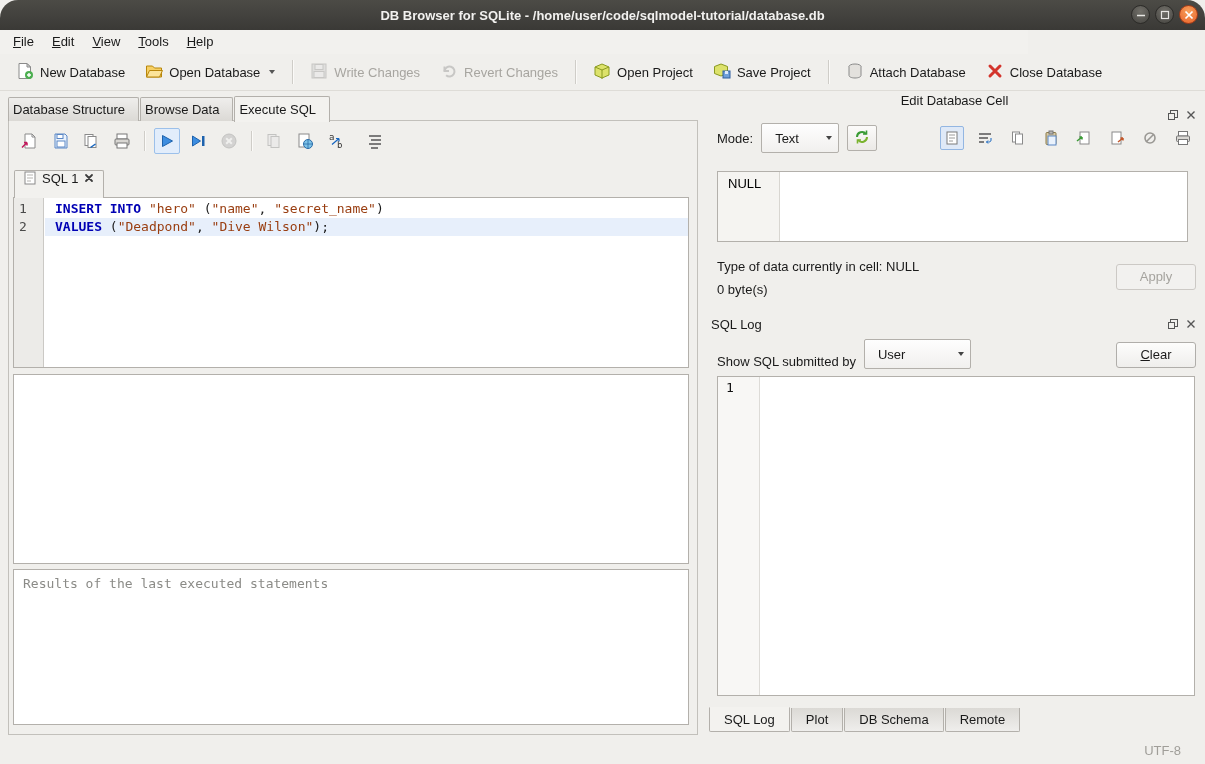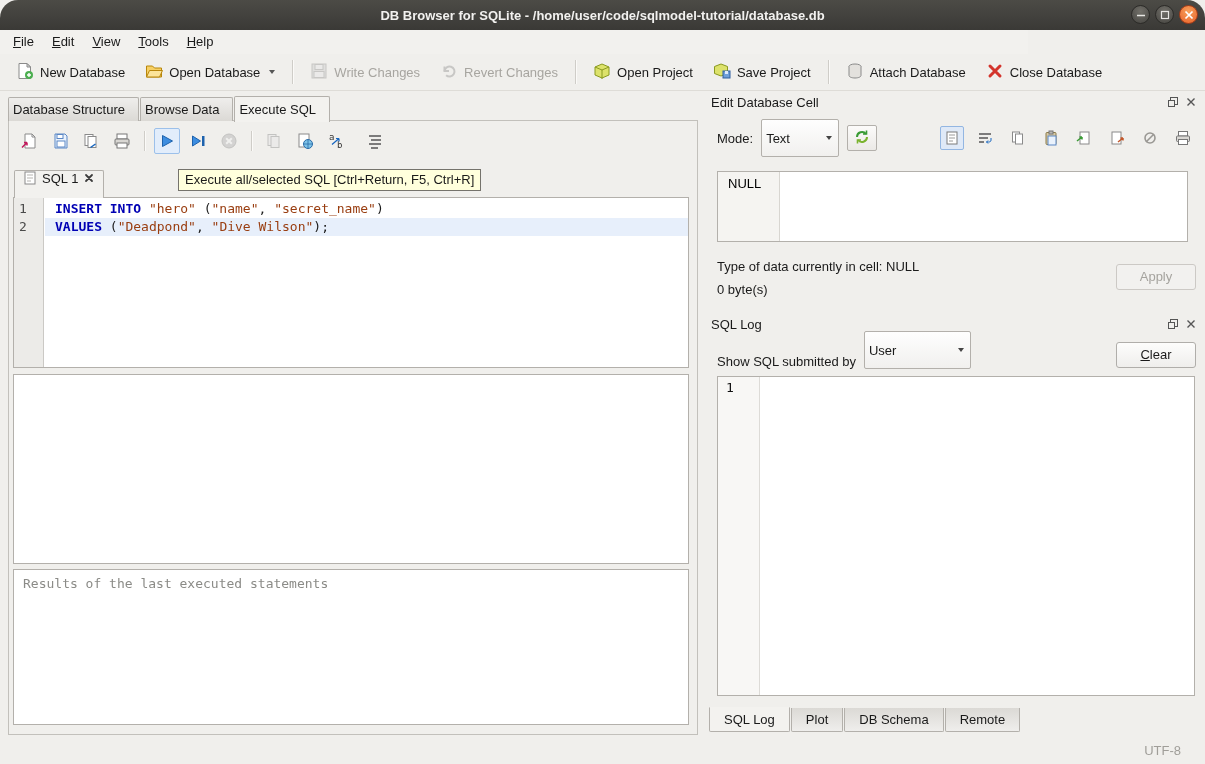--- a/index.html
+++ b/index.html
@@ -73,22 +73,22 @@
   .results-box { position:absolute; left:13px; top:569px; width:676px; height:156px; background:#fff; border:1px solid #b3b0ab;
     z-index:2; padding:6px 9px; font-family:"DejaVu Sans Mono", monospace; font-size:13px; color:#8b8b87; }
 
   
   .dock-header { position:absolute; left:711px; width:487px; height:18px; display:flex; align-items:center; }
   .dock-header .dtitle { font-size:13px; }
   .dock-icons { margin-left:auto; display:flex; gap:4px; }
   .dock-iconbtn { width:14px; height:14px; display:flex; align-items:center; justify-content:center; cursor:default; }
 
   .mode-row { position:absolute; left:717px; top:124px; width:478px; height:28px; display:flex; align-items:center; }
-  .combo { height:38px; border:1px solid #b3b0ab; border-radius:2px; background:linear-gradient(#fefefe,#f1f0ee);
-    display:flex; align-items:center; padding-left:4px; cursor:default; }
+  .combo { height:30px; border:1px solid #b3b0ab; border-radius:2px; background:linear-gradient(#fefefe,#f1f0ee);
+    display:flex; align-items:center; padding-left:13px; cursor:default; }
   .combo .carrow { margin-left:auto; margin-right:6px; width:0; height:0; border-left:3.5px solid transparent;
     border-right:3.5px solid transparent; border-top:4.5px solid #444; }
   .combo.mode { width:78px; margin-left:8px; }
   .combo.user { width:107px; margin-left:8px; }
   .sq-btn { width:30px; height:26px; margin-left:8px; border:1px solid #b3b0ab; border-radius:2px;
     background:linear-gradient(#fcfbfa,#ebe9e6); display:flex; align-items:center; justify-content:center; cursor:default; }
   .mode-icons { margin-left:auto; display:flex; align-items:center; gap:9px; }
   .micon { width:24px; height:24px; display:flex; align-items:center; justify-content:center; border:1px solid transparent; border-radius:2px; }
   .micon.pressed { background:#dfe9f7; border-color:#93b6e2; }
 
@@ -309,21 +309,20 @@
           <path d="M5 12.5l7-6M12 6.5h-3M12 6.5v3" stroke="#1565c0" stroke-width="1.2" fill="none"></path>
         </svg>
     </div>
     <div class="iconbtn" style="margin-left:8px;">
       <svg width="18" height="18">
           <path d="M3 4h12M5 8h10M3 12h12M5 16h7" stroke="#555" stroke-width="1.6" fill="none"></path>
         </svg>
     </div>
   </div>
 
-  <div class="tooltip">Execute all/selected SQL [Ctrl+Return, F5, Ctrl+R]</div>
 
   <div class="sqltab">
     <span>
       <svg width="12" height="14">
           <rect x="1" y="1" width="10" height="12" fill="#fff" stroke="#8a8a8a"></rect>
           <path d="M3 4h6M3 7h6M3 10h4" stroke="#b5b3af" fill="none"></path>
         </svg>
     </span>
     <span>SQL 1</span>
     <span>
@@ -343,21 +342,21 @@
       <div class="code-line current"><span class="kw">VALUES</span><span class="pl"> (</span><span class="str">"Deadpond"</span><span class="pl">, </span><span class="str">"Dive Wilson"</span><span class="pl">);</span></div>
     </div>
   </div>
 
   <div class="grid-box"></div>
 
   <div class="results-box">
     <span>Results of the last executed statements</span>
   </div>
 
-  <div class="dock-header" style="top:93px;">
+  <div class="dock-header" style="top:93px;flex-direction:column;">
     <span class="dtitle">Edit Database Cell</span>
     <span class="dock-icons">
       <span class="dock-iconbtn">
         <svg width="10" height="10">
             <rect x="2.5" y="0.5" width="7" height="7" fill="none" stroke="#555"></rect>
             <rect x="0.5" y="3.5" width="6" height="6" fill="#f0efec" stroke="#555"></rect>
           </svg>
       </span>
       <span class="dock-iconbtn">
         <svg width="10" height="10">

